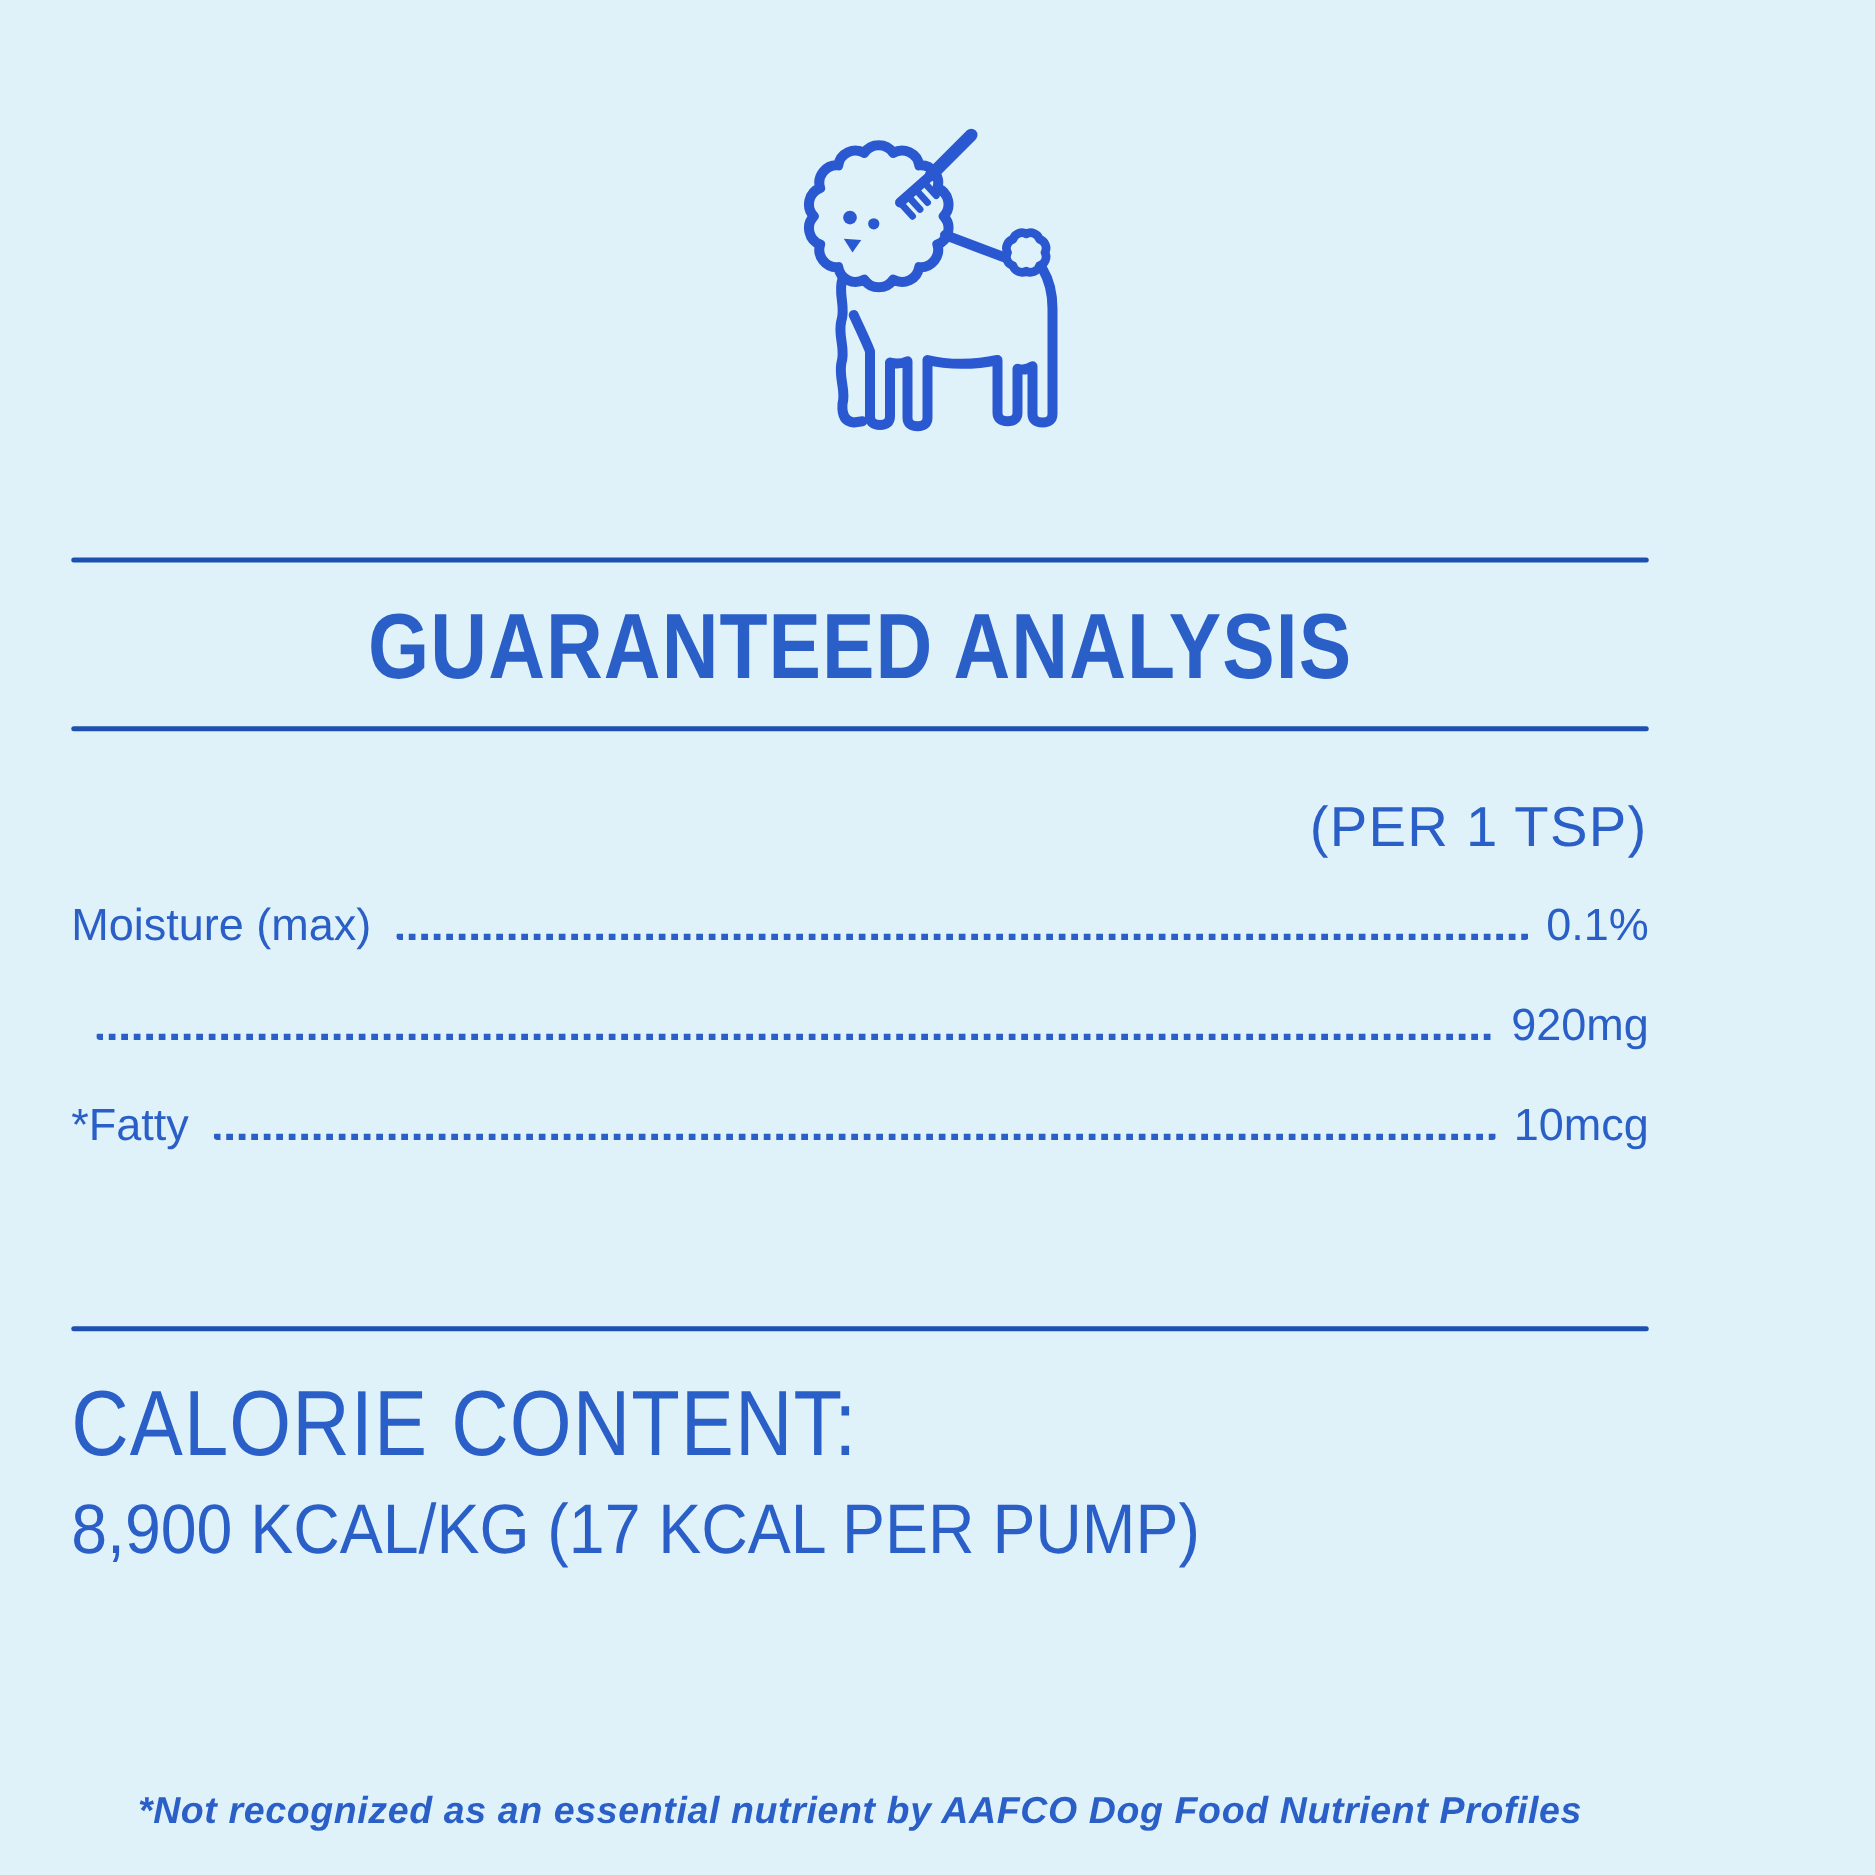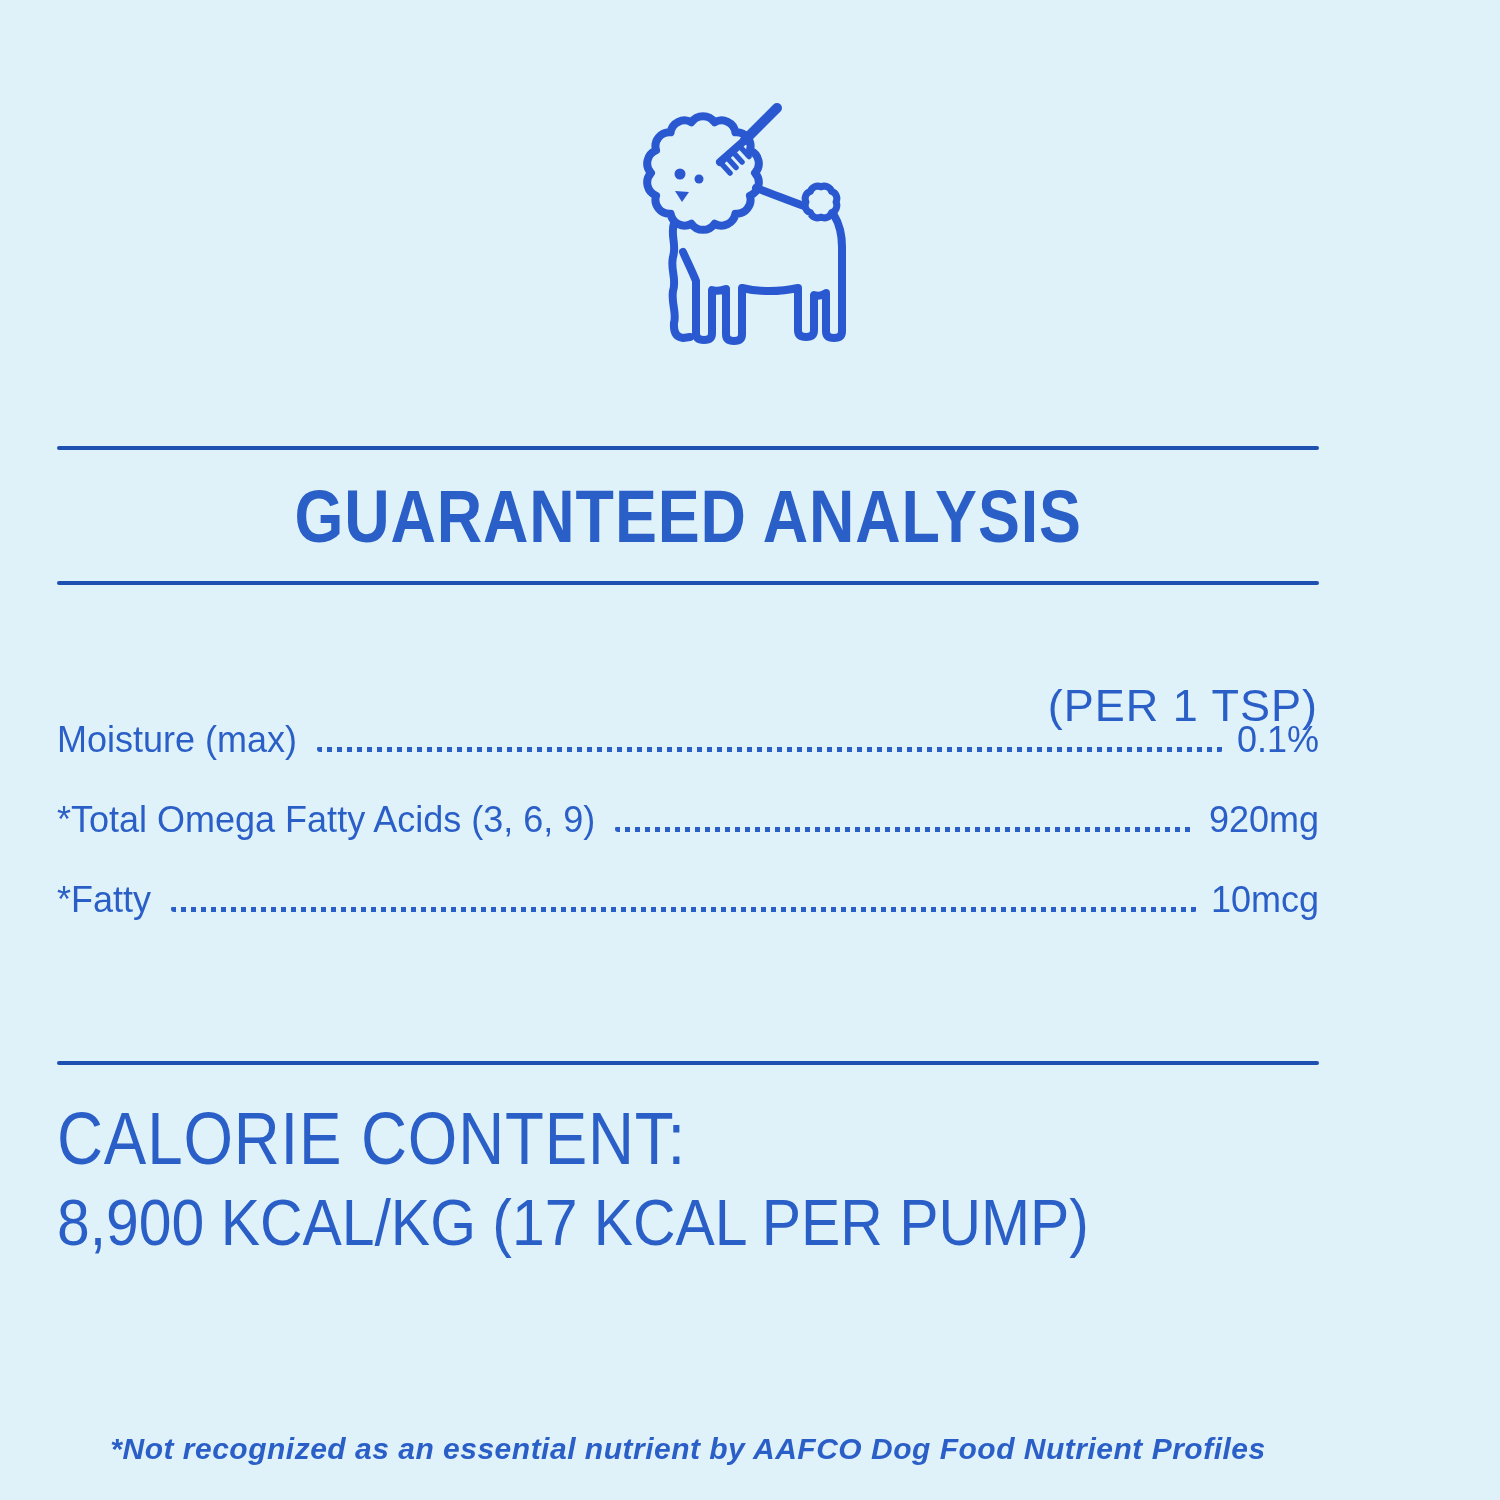--- a/index.html
+++ b/index.html
@@ -38,21 +38,21 @@
     position:absolute;top:462px;left:0;right:0;
     text-align:center;line-height:110px;
     font-size:74px;font-weight:bold;letter-spacing:1px;
     color:var(--ink);
   }
   .ga-title .squeeze{display:inline-block;transform:scaleX(.85);transform-origin:center;}
 
   
   .per-tsp{
     position:absolute;top:636px;right:58px;
-    font-size:45px;line-height:52px;letter-spacing:1px;margin-top:44px;
+    font-size:45px;line-height:52px;letter-spacing:1px;
   }
 
   
   .rows{position:absolute;top:700px;left:57px;right:57px;}
   .ga-row{
     display:flex;align-items:baseline;height:80px;
     font-size:36px;line-height:80px;white-space:nowrap;
   }
   .ga-label{flex:0 0 auto;}
   .ga-value{flex:0 0 auto;}
@@ -65,21 +65,21 @@
   }
 
   
   .calorie-heading{
     position:absolute;top:1096px;left:57px;
     font-size:74px;font-weight:normal;line-height:86px;letter-spacing:1px;
   }
   .calorie-heading .squeeze{display:inline-block;transform:scaleX(.86);transform-origin:left center;}
   .calorie-detail{
     position:absolute;top:1188px;left:57px;
-    font-size:64px;line-height:70px;letter-spacing:0px;text-align:center;
+    font-size:56px;line-height:70px;letter-spacing:0px;text-align:center;
   }
   .calorie-detail .squeeze{display:inline-block;transform:scaleX(.92);transform-origin:left center;}
 
   
   .footnote{
     position:absolute;top:1430px;left:0;right:0;
     text-align:center;font-size:30px;font-style:italic;line-height:38px;
     letter-spacing:.5px;
     font-weight:bold;
   }
@@ -128,21 +128,20 @@
 
   <div class="per-tsp">(PER 1 TSP)</div>
 
   <div class="rows">
     <div class="ga-row">
       <span class="ga-label">Moisture (max)</span>
       <span class="ga-leader"></span>
       <span class="ga-value">0.1%</span>
     </div>
     <div class="ga-row">
-      <span class="ga-label">*Total Omega Fatty Acids (3, 6, 9)</span>
       <span class="ga-leader"></span>
       <span class="ga-value">920mg</span>
     </div>
     <div class="ga-row">
       <span class="ga-label">*Fatty</span>
       <span class="ga-leader"></span>
       <span class="ga-value">10mcg</span>
     </div>
   </div>
 

